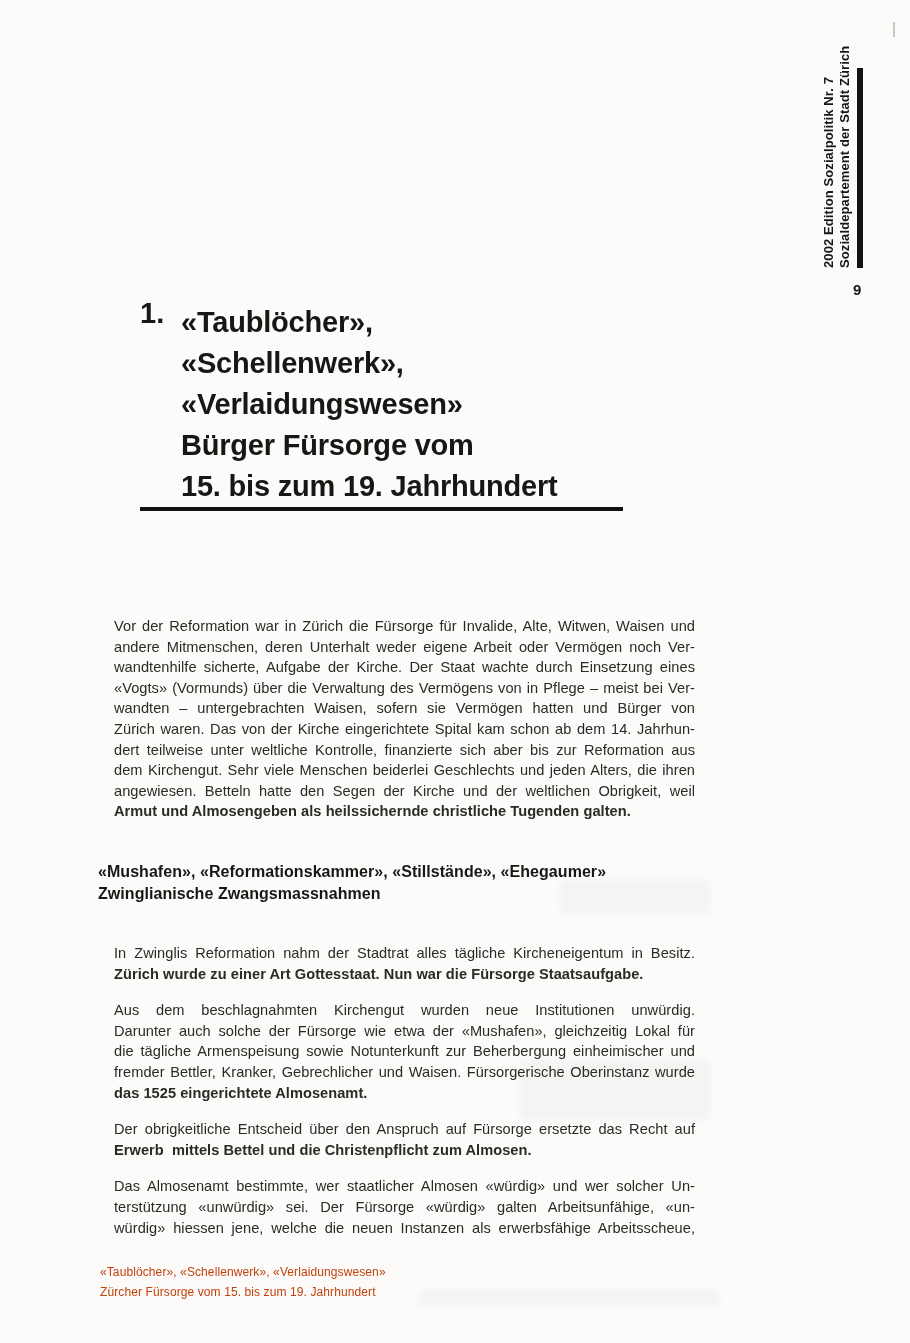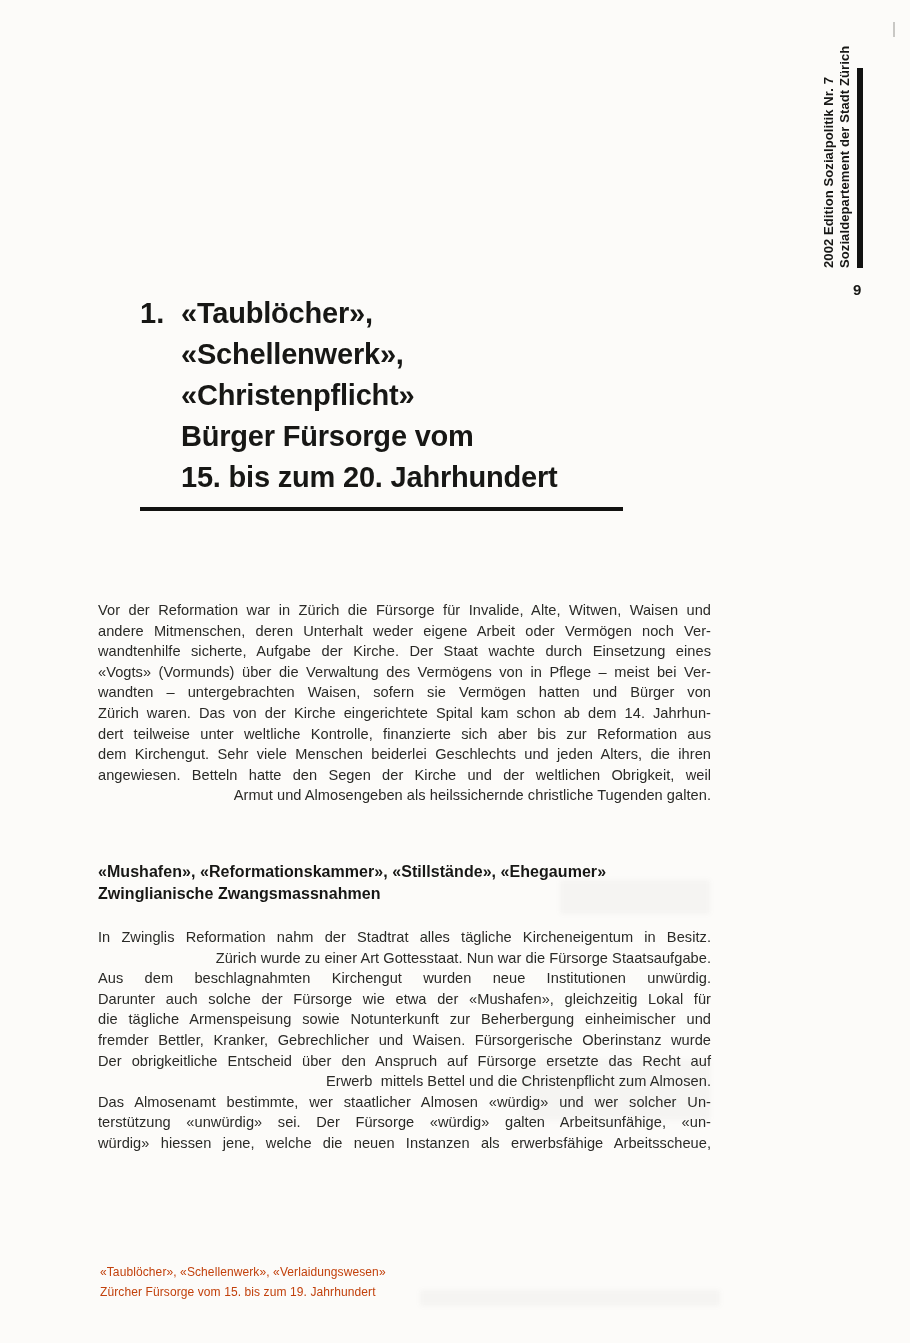--- a/index.html
+++ b/index.html
@@ -32,33 +32,33 @@
     position:absolute;left:853px;top:281px;
     font-size:15px;font-weight:700;color:var(--heading);
   }
 
   
   .chapter{
     position:absolute;left:140px;top:293px;width:483px;
     display:flex;color:var(--heading);
   }
   .chapter-num{font-size:29px;font-weight:700;line-height:41px;width:41px;flex:0 0 41px;}
-  .chapter-lines{font-size:29px;font-weight:700;line-height:41px;letter-spacing:-.2px;}
+  .chapter-lines{font-size:29px;font-weight:700;line-height:41px;letter-spacing:-.2px;margin-top:9px;}
   .title-rule{
     position:absolute;left:140px;top:507px;width:483px;height:4px;
     background:var(--accent);
   }
 
   
   .bodycol{position:absolute;left:98px;width:613px;font-size:14.6px;line-height:20.6px;letter-spacing:.05px;}
   .intro{top:600px;}
   .sec2{top:927px;}
-  .para{margin:0;}
+  .para{margin:16px;}
   .jline{text-align:justify;text-align-last:justify;}
-  .lline{text-align:right;white-space:pre-wrap;}
+  .lline{text-align:left;white-space:pre-wrap;font-weight:bold;}
   .subheading{
     position:absolute;left:98px;top:861px;width:613px;
     font-size:16px;font-weight:700;line-height:22px;color:var(--heading);letter-spacing:.05px;
   }
 
   
   .footer{
     position:absolute;left:100px;top:1262px;
     font-size:12px;line-height:20px;color:#c2410c;letter-spacing:.1px;
   }
@@ -85,23 +85,23 @@
     <div>Sozialdepartement der Stadt Zürich</div>
   </div>
 
   <div class="pagenum">9</div>
 
   <div class="chapter">
     <div class="chapter-num">1.</div>
     <div class="chapter-lines">
         <div class="title-line">«Taublöcher»,</div>
         <div class="title-line">«Schellenwerk»,</div>
-        <div class="title-line">«Christenpflicht»</div>
+        <div class="title-line">«Verlaidungswesen»</div>
         <div class="title-line">Bürger Fürsorge vom</div>
-        <div class="title-line">15. bis zum 20. Jahrhundert</div>
+        <div class="title-line">15. bis zum 19. Jahrhundert</div>
       </div>
   </div>
   <div class="title-rule"></div>
 
   <div class="bodycol intro">
       <div class="para">
         <div class="jline">Vor der Reformation war in Zürich die Fürsorge für Invalide, Alte, Witwen, Waisen und</div>
         <div class="jline">andere Mitmenschen, deren Unterhalt weder eigene Arbeit oder Vermögen noch Ver-</div>
         <div class="jline">wandtenhilfe sicherte, Aufgabe der Kirche. Der Staat wachte durch Einsetzung eines</div>
         <div class="jline">«Vogts» (Vormunds) über die Verwaltung des Vermögens von in Pflege – meist bei Ver-</div>
@@ -122,20 +122,21 @@
   <div class="bodycol sec2">
       <div class="para">
         <div class="jline">In Zwinglis Reformation nahm der Stadtrat alles tägliche Kircheneigentum in Besitz.</div>
         <div class="lline">Zürich wurde zu einer Art Gottesstaat. Nun war die Fürsorge Staatsaufgabe.</div>
       </div>
       <div class="para">
         <div class="jline">Aus dem beschlagnahmten Kirchengut wurden neue Institutionen unwürdig.</div>
         <div class="jline">Darunter auch solche der Fürsorge wie etwa der «Mushafen», gleichzeitig Lokal für</div>
         <div class="jline">die tägliche Armenspeisung sowie Notunterkunft zur Beherbergung einheimischer und</div>
         <div class="jline">fremder Bettler, Kranker, Gebrechlicher und Waisen. Fürsorgerische Oberinstanz wurde</div>
+        <div class="lline">das 1525 eingerichtete Almosenamt.</div>
       </div>
       <div class="para">
         <div class="jline">Der obrigkeitliche Entscheid über den Anspruch auf Fürsorge ersetzte das Recht auf</div>
         <div class="lline">Erwerb  mittels Bettel und die Christenpflicht zum Almosen.</div>
       </div>
       <div class="para">
         <div class="jline">Das Almosenamt bestimmte, wer staatlicher Almosen «würdig» und wer solcher Un-</div>
         <div class="jline">terstützung «unwürdig» sei. Der Fürsorge «würdig» galten Arbeitsunfähige, «un-</div>
         <div class="jline">würdig» hiessen jene, welche die neuen Instanzen als erwerbsfähige Arbeitsscheue,</div>
       </div>

